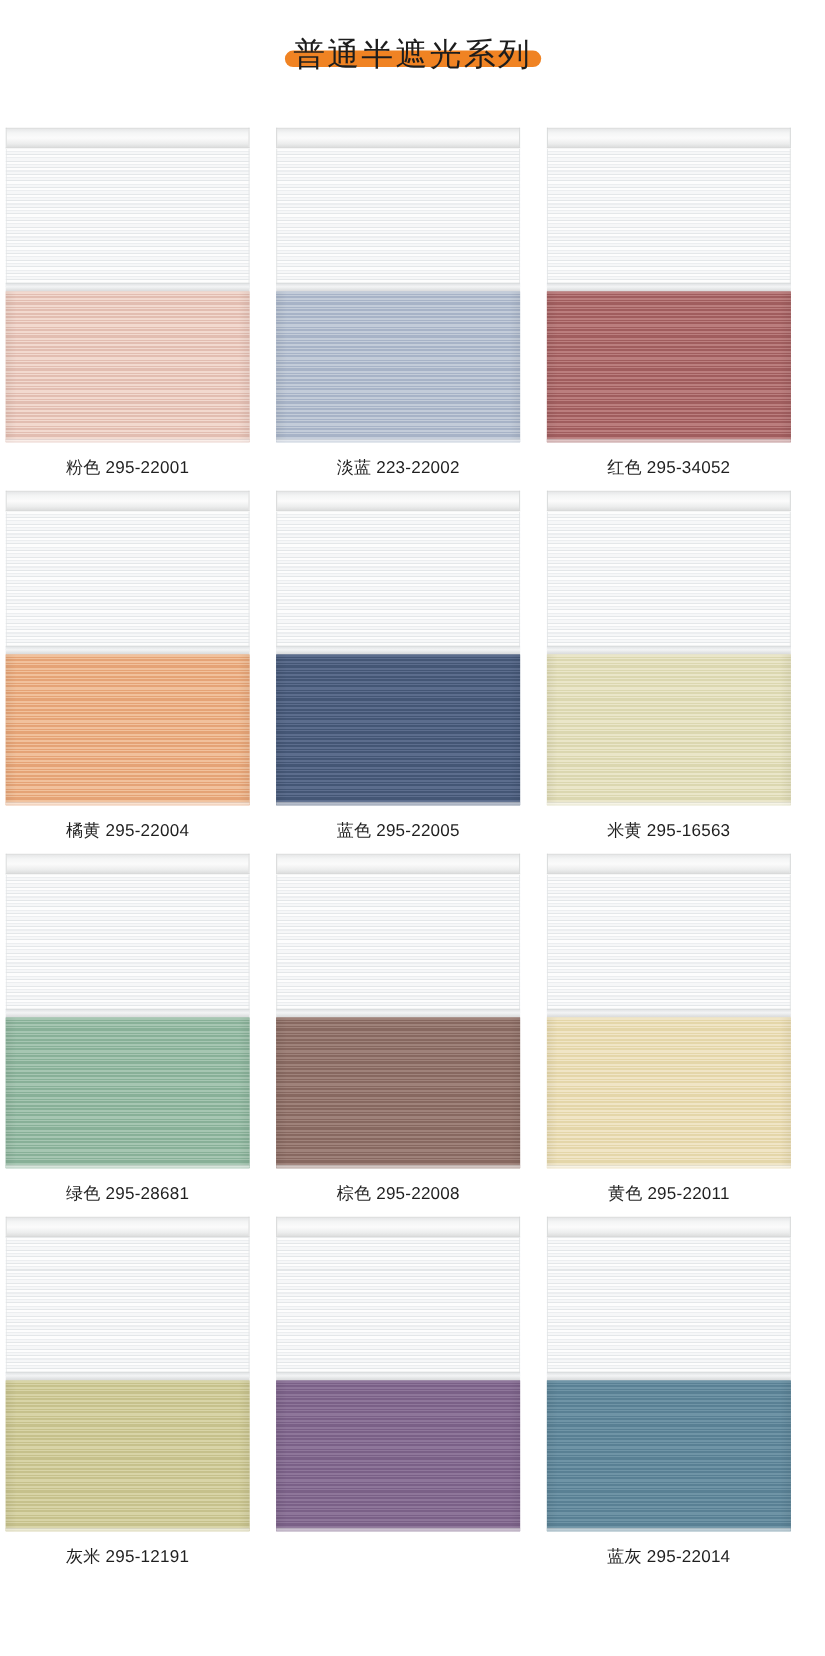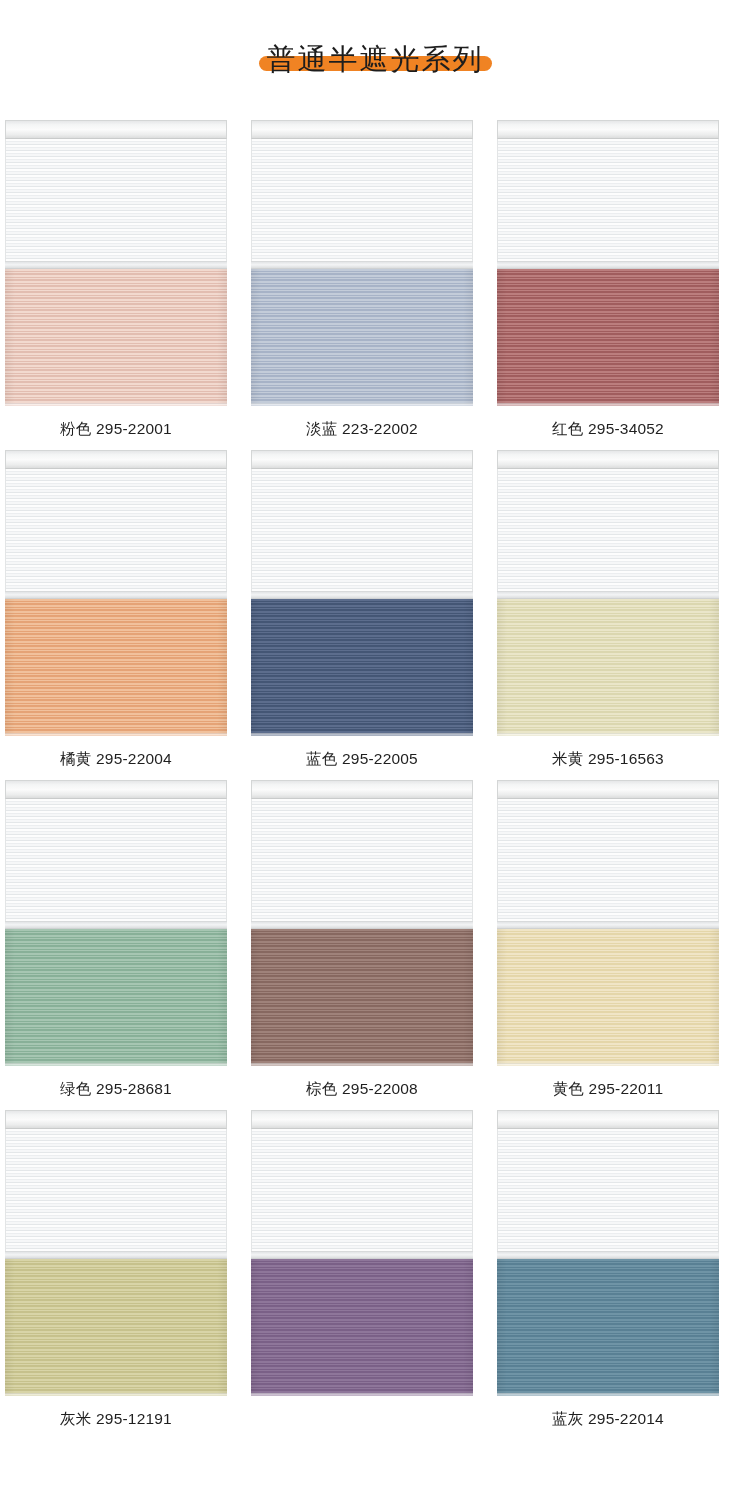--- a/index.html
+++ b/index.html
@@ -11,21 +11,21 @@
   body {
     width: 750px;
     height: 1505px;
     font-family: "Liberation Sans", "DejaVu Sans", sans-serif;
     color: #222222;
     overflow: hidden;
   }
 
   
   .page-header {
-    height: 120px;
+    height: 101px;
     display: flex;
     align-items: center;
     justify-content: center;
     position: relative;
   }
   .title-wrap {
     position: relative;
     display: inline-block;
     padding: 0 8px;
   }
@@ -46,21 +46,21 @@
     letter-spacing: 2px;
     color: #1d1d1d;
     font-weight: 400;
     line-height: 1.15;
     white-space: nowrap;
   }
 
   
   .grid {
     width: 740px;
-    margin: 0 auto;
+    margin: 15px auto;
     display: grid;
     grid-template-columns: repeat(3, 222px);
     column-gap: 24px;
     row-gap: 0;
   }
   .cell {
     width: 222px;
   }
 
   

